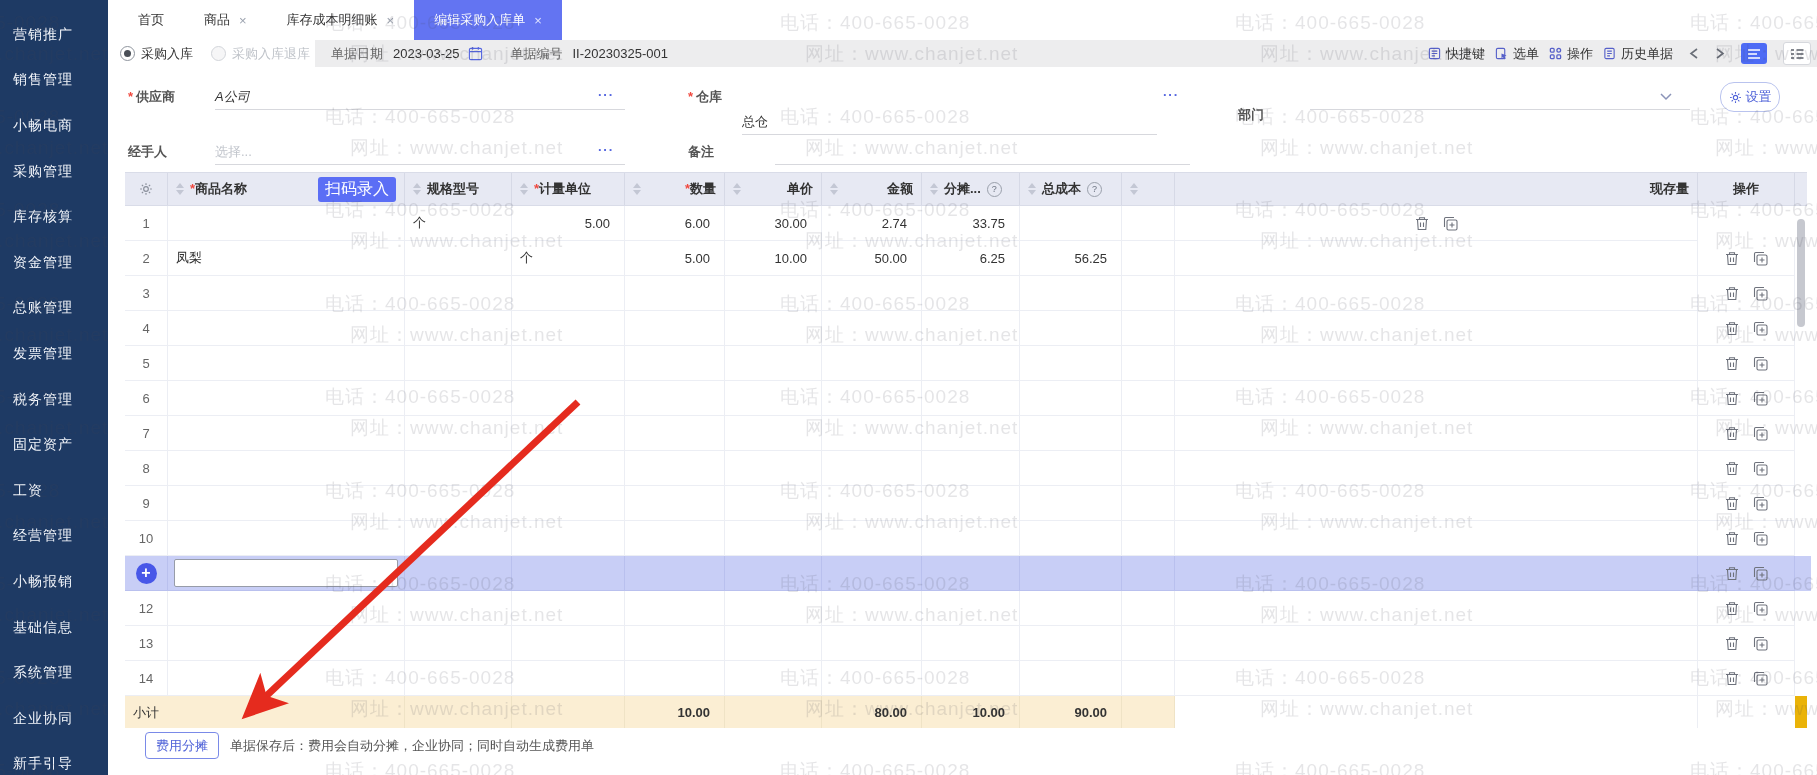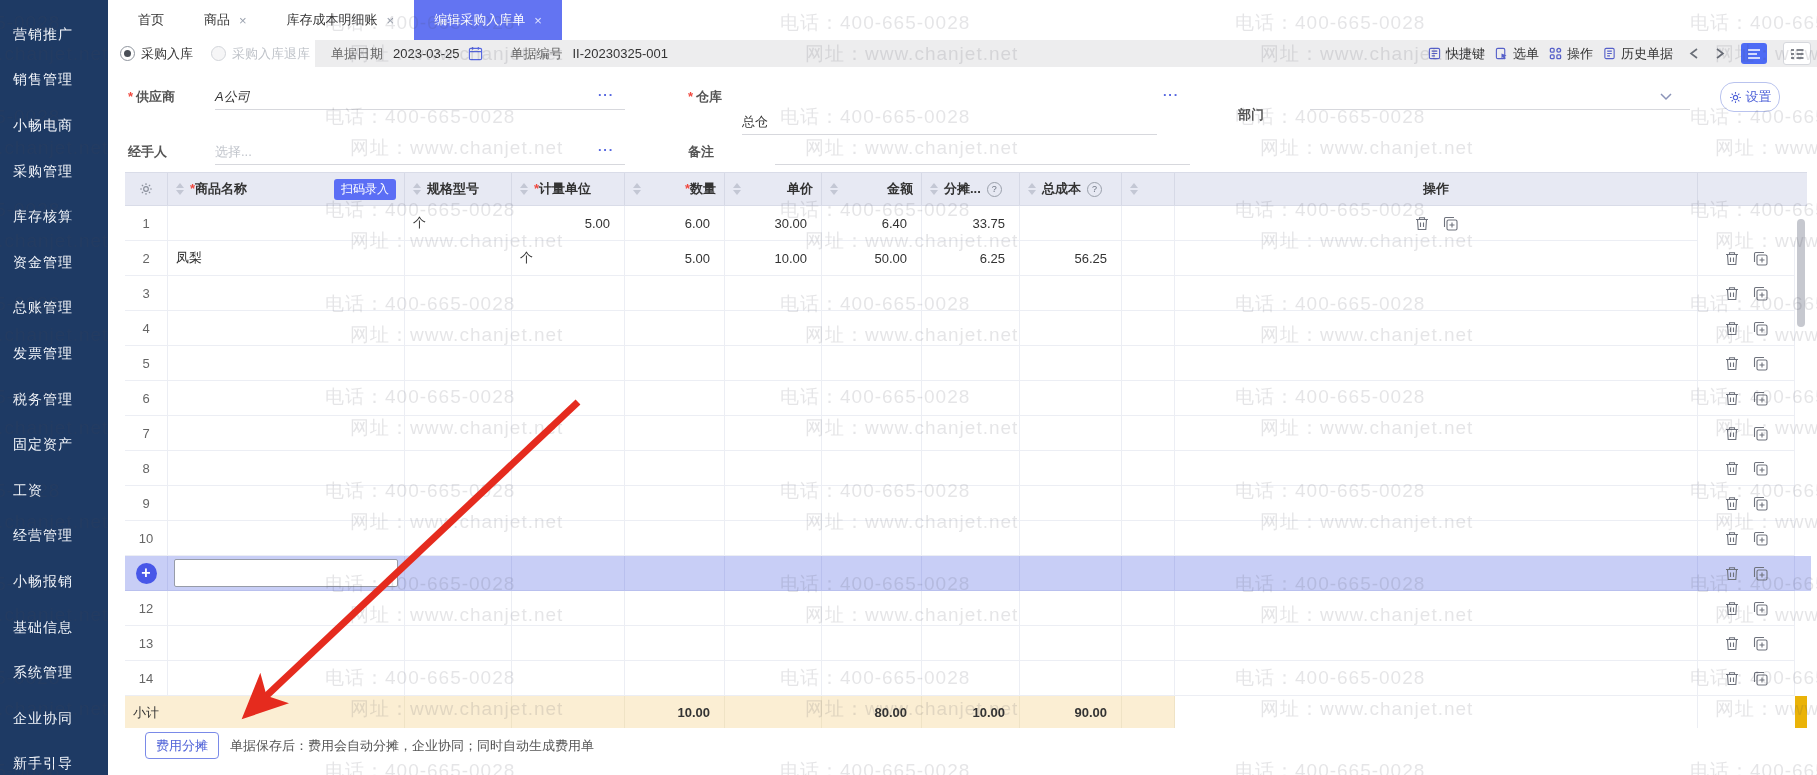--- a/index.html
+++ b/index.html
@@ -48,21 +48,21 @@
   .tbl{position:absolute;left:17px;top:172px;width:1682px;}
   .grid{display:grid;grid-template-columns:43px 237px 107px 113px 100px 97px 100px 98px 102px 53px 523px 97px 12px;}
   .thead{background:#e7e9f3;border-top:1px solid #d9dce8;border-bottom:1px solid #d9dce8;height:32px;}
   .hcell{display:flex;align-items:center;border-right:1px solid #d6d9e6;padding:0 8px;box-sizing:border-box;color:#333;font-weight:bold;position:relative;cursor:pointer;}
   .hcell:last-child,.hcell.gut{border-right:none;}
   .sort{display:inline-flex;flex-direction:column;gap:2px;margin-right:6px;}
   .sort b{width:0;height:0;border-left:4px solid transparent;border-right:4px solid transparent;display:block;}
   .sort .up{border-bottom:5px solid #c3c7d4;}
   .sort .dn{border-top:5px solid #c3c7d4;}
   .star{color:#f0483e;}
-  .scanbtn{margin-left:auto;background:#5b6ef5;color:#fff;font-weight:normal;font-size:12px;padding:2px 7px;border-radius:3px;cursor:pointer;}
+  .scanbtn{margin-left:auto;background:#5b6ef5;color:#fff;font-weight:normal;font-size:16px;padding:2px 7px;border-radius:3px;cursor:pointer;}
   .qmark{width:13px;height:13px;border:1px solid #9aa0ab;border-radius:50%;font-size:9px;color:#6b7280;display:inline-flex;
          align-items:center;justify-content:center;margin-left:6px;font-weight:normal;}
   .trow{height:35px;background:#fff;}
   .cell{display:flex;align-items:center;border-right:1px solid #eceef4;border-bottom:1px solid #eceef4;box-sizing:border-box;padding:0 8px;cursor:cell;}
   .cell.gut{border:none;cursor:default;}
   .cell.cno{justify-content:center;color:#666;cursor:default;}
   .cell.num{justify-content:flex-end;padding-right:14px;}
   .cell.ops{justify-content:center;gap:14px;cursor:default;}
   .opico{display:inline-flex;cursor:pointer;}
   .trow.hl .cell{background:#c8cef6;border-right-color:#b9c0ee;border-bottom-color:#b9c0ee;}
@@ -325,34 +325,37 @@
             </span>
             <span>总成本</span>
             <span class="qmark">?</span>
           </div>
           <div class="hcell">
             <span class="sort">
               <b class="up"></b>
               <b class="dn"></b>
             </span>
           </div>
+          <div class="hcell">
+            <span style="margin-left:auto">现存量</span>
+          </div>
           <div class="hcell" style="justify-content: center;">
             <span>操作</span>
           </div>
           <div class="hcell gut"></div>
         </div>
       <div id="tbody" style="position:relative;">
           <div class="grid trow">
             <div class="cell cno">1</div>
             <div class="cell"></div>
             <div class="cell">个</div>
             <div class="cell num">5.00</div>
             <div class="cell num">6.00</div>
             <div class="cell num">30.00</div>
-            <div class="cell num">6.40</div>
+            <div class="cell num">2.74</div>
             <div class="cell num">33.75</div>
             <div class="cell"></div>
             <div class="cell num"></div>
             <div class="cell ops">
               <span class="opico">
                 <svg width="14" height="15" viewBox="0 0 14 15" fill="none" stroke="#6e727c" stroke-width="1.1">
                   <path d="M1 3.5h12M4.5 3.5V1.8h5v1.7M2.5 3.5l.7 10h7.6l.7-10M5.5 6.5v4.5M8.5 6.5v4.5"></path>
                 </svg>
               </span>
               <span class="opico">

